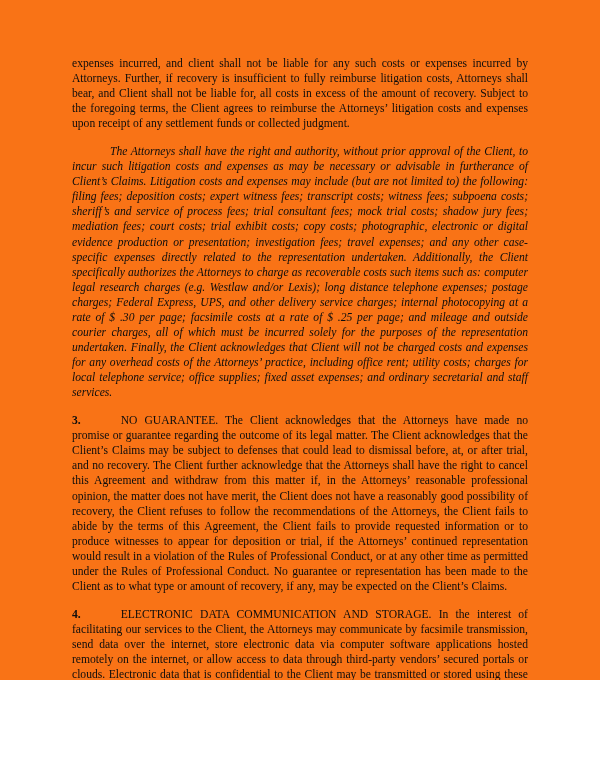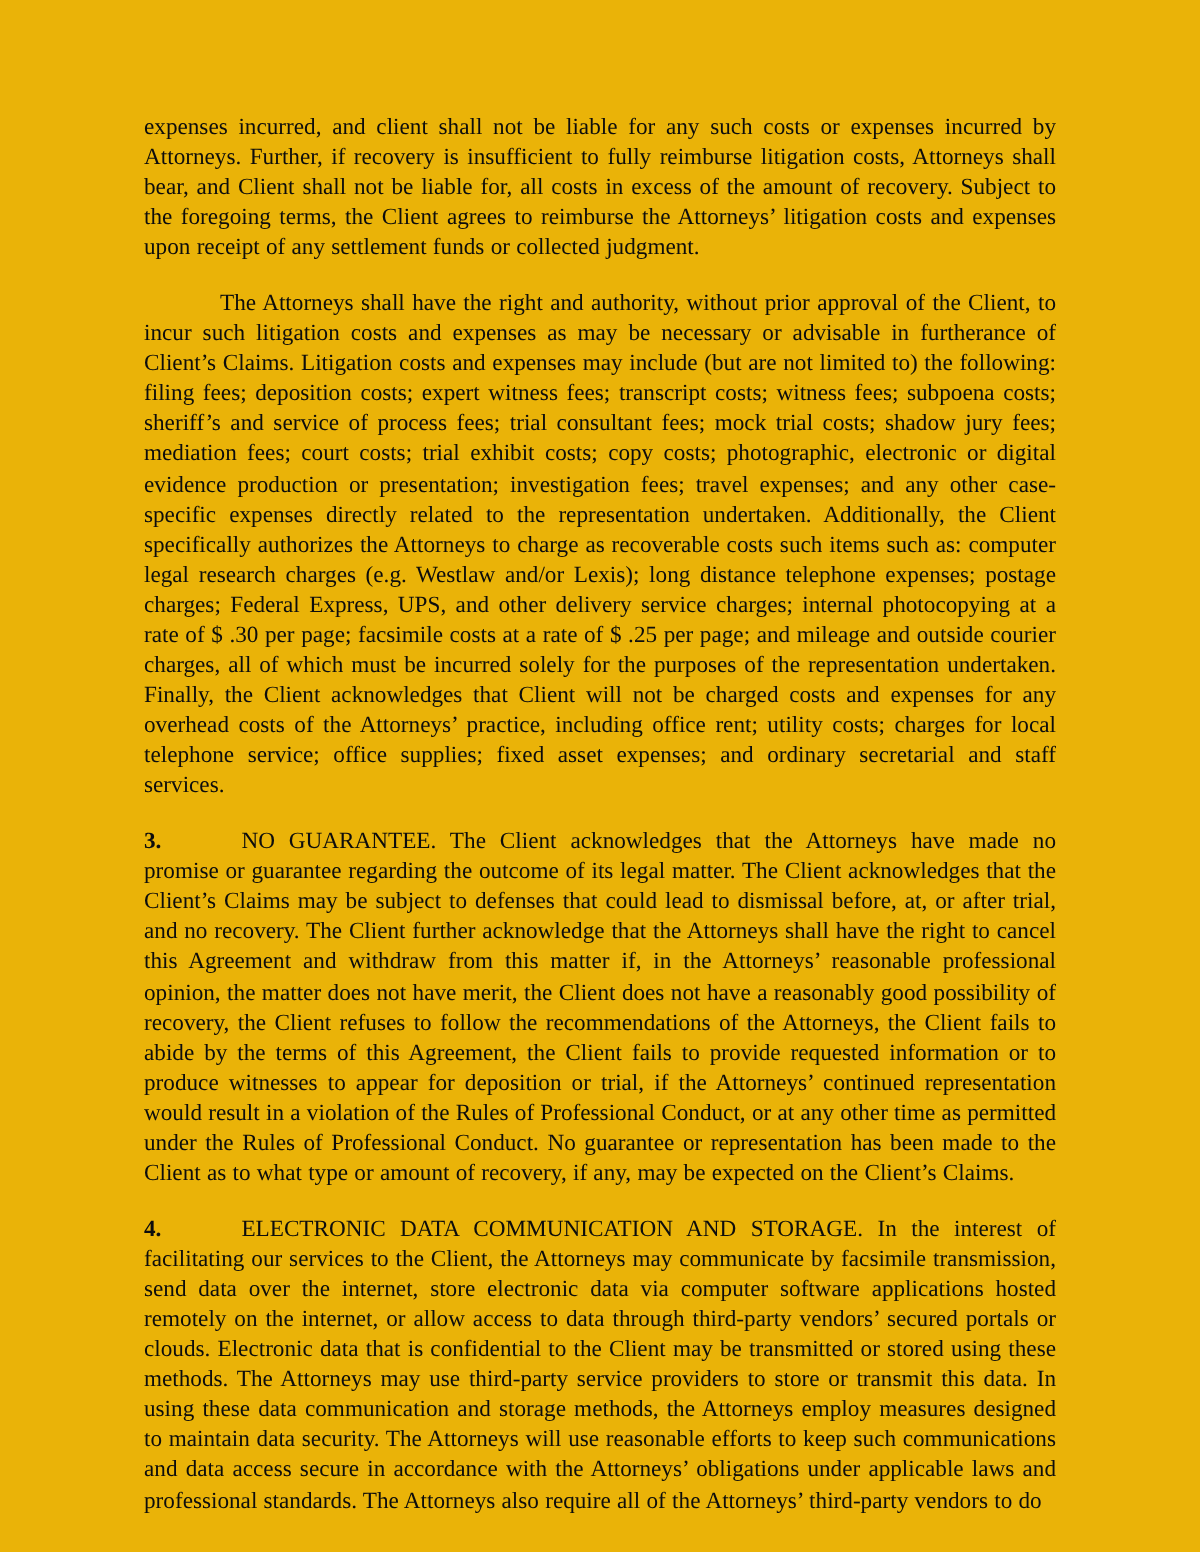--- a/index.html
+++ b/index.html
@@ -5,22 +5,22 @@
 <style>
   html, body {
     margin: 0;
     padding: 0;
     background: #ffffff;
   }
 
   .page {
     position: relative;
     width: 600px;
-    height: 776px;
-    background: #eab308;
+    height: 680px;
+    background: #f97316;
     overflow: hidden;
     box-sizing: border-box;
     font-family: "Liberation Serif", "DejaVu Serif", serif;
     color: #0d0d0d;
   }
 
   .content {
     position: absolute;
     left: 72px;
     top: 56px;
@@ -39,20 +39,21 @@
   }
 
   
   .para.continuation {
     text-indent: 0;
   }
 
   
   .para.indent {
     text-indent: 38px;
+    font-style: italic;
   }
 
   
   .para.section {
     text-indent: 0;
   }
 
   .sec-num {
     font-weight: bold;
   }

